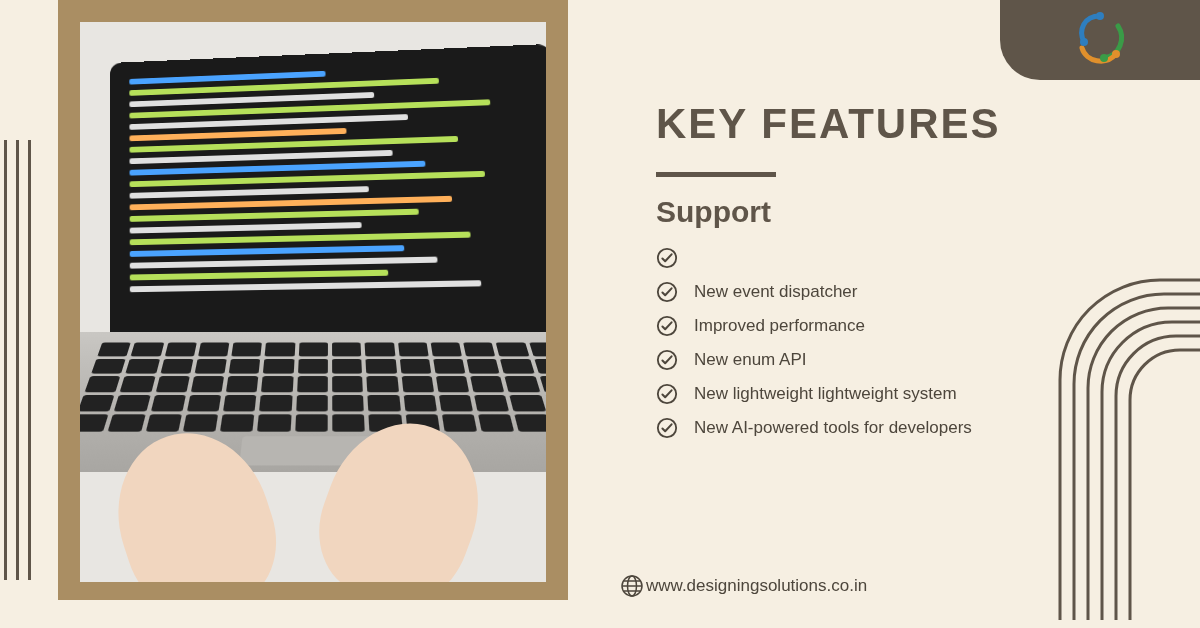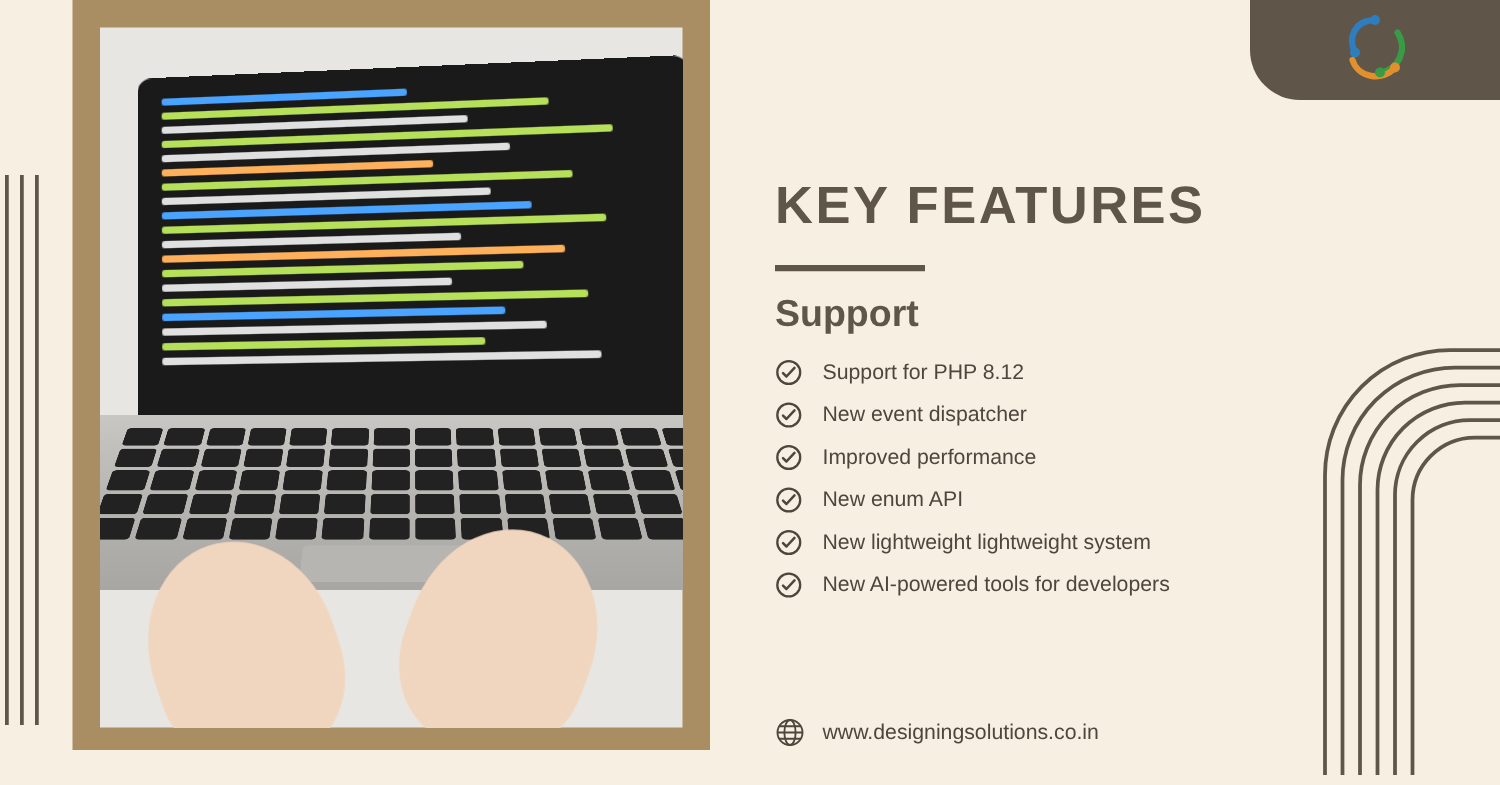--- a/index.html
+++ b/index.html
@@ -130,24 +130,23 @@
     position: absolute;
     background: #f1d6bf;
     border-radius: 50% 50% 40% 40%;
   }
   .hand.left  { left: 40px;  bottom: -30px; width: 150px; height: 180px; transform: rotate(-18deg); }
   .hand.right { right: 70px; bottom: -20px; width: 150px; height: 180px; transform: rotate(20deg); }
 
   
   .content {
     position: absolute;
-    left: 620px;
+    left: 656px;
     top: 100px;
     width: 520px;
-    margin-top: 40px;
   }
   .title1 {
     font-size: 42px;
     font-weight: 800;
     letter-spacing: 2px;
     color: #5f5549;
   }
   .title2 {
     font-size: 42px;
     font-weight: 800;
@@ -183,21 +182,21 @@
     flex-shrink: 0;
   }
   .check svg { width: 100%; height: 100%; }
 
   .footer {
     position: absolute;
     left: 620px;
     bottom: 30px;
     display: flex;
     align-items: center;
-    gap: 14px;
+    gap: 2px;
     color: #4d463c;
     font-size: 17px;
   }
   .globe { width: 24px; height: 24px; }
 </style>
 </head>
 <body>
 
 <div class="left-lines">
 
@@ -338,21 +337,20 @@
   <div class="title1">KEY FEATURES</div>
   <div class="divider"></div>
   <div class="subhead">Support</div>
   <ul class="features">
 
   <li>
         <span class="check"><svg viewBox="0 0 24 24">
             <circle cx="12" cy="12" r="10" fill="none" stroke="#4d463c" stroke-width="2"></circle>
             <path d="M7 12.5l3 3 7-7.5" fill="none" stroke="#4d463c" stroke-width="2.2" stroke-linecap="round" stroke-linejoin="round"></path>
           </svg></span>
-        <span>Support for PHP 8.12</span>
       </li>
       <li>
         <span class="check"><svg viewBox="0 0 24 24">
             <circle cx="12" cy="12" r="10" fill="none" stroke="#4d463c" stroke-width="2"></circle>
             <path d="M7 12.5l3 3 7-7.5" fill="none" stroke="#4d463c" stroke-width="2.2" stroke-linecap="round" stroke-linejoin="round"></path>
           </svg></span>
         <span>New event dispatcher</span>
       </li>
       <li>
         <span class="check"><svg viewBox="0 0 24 24">

